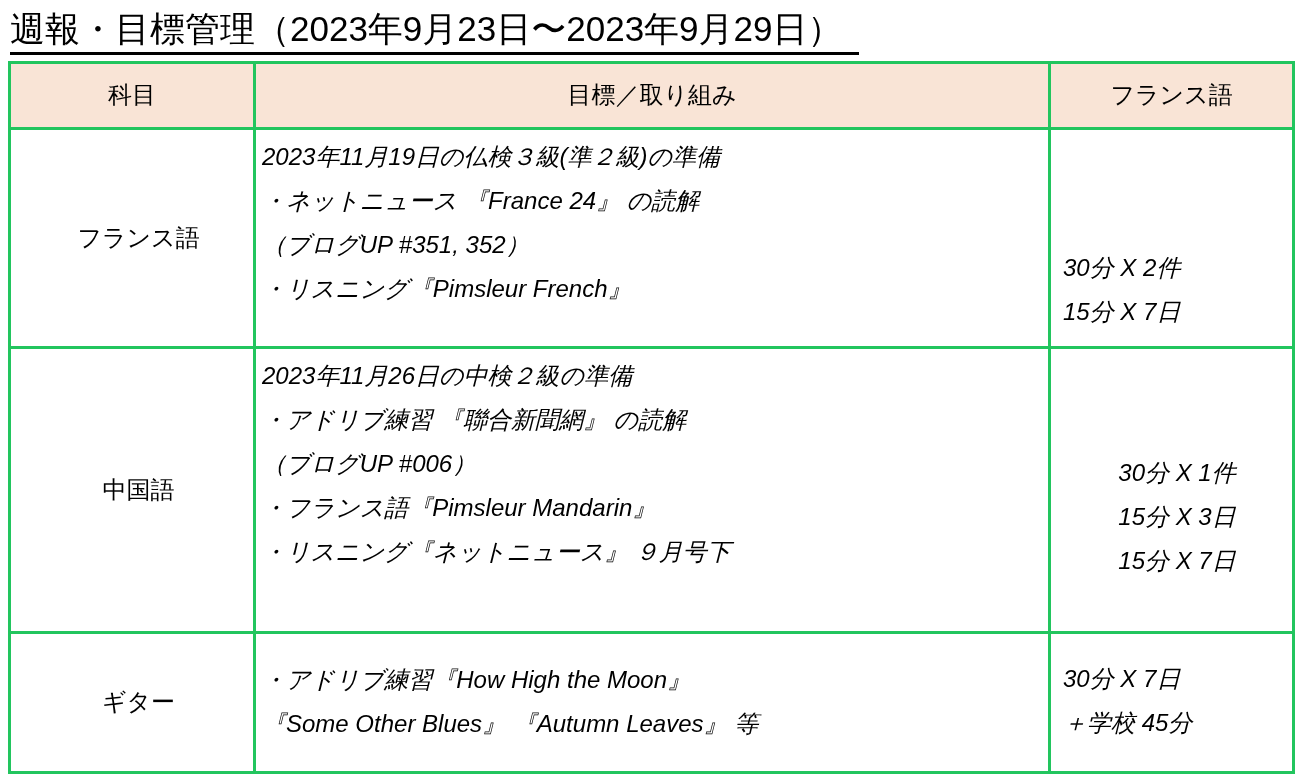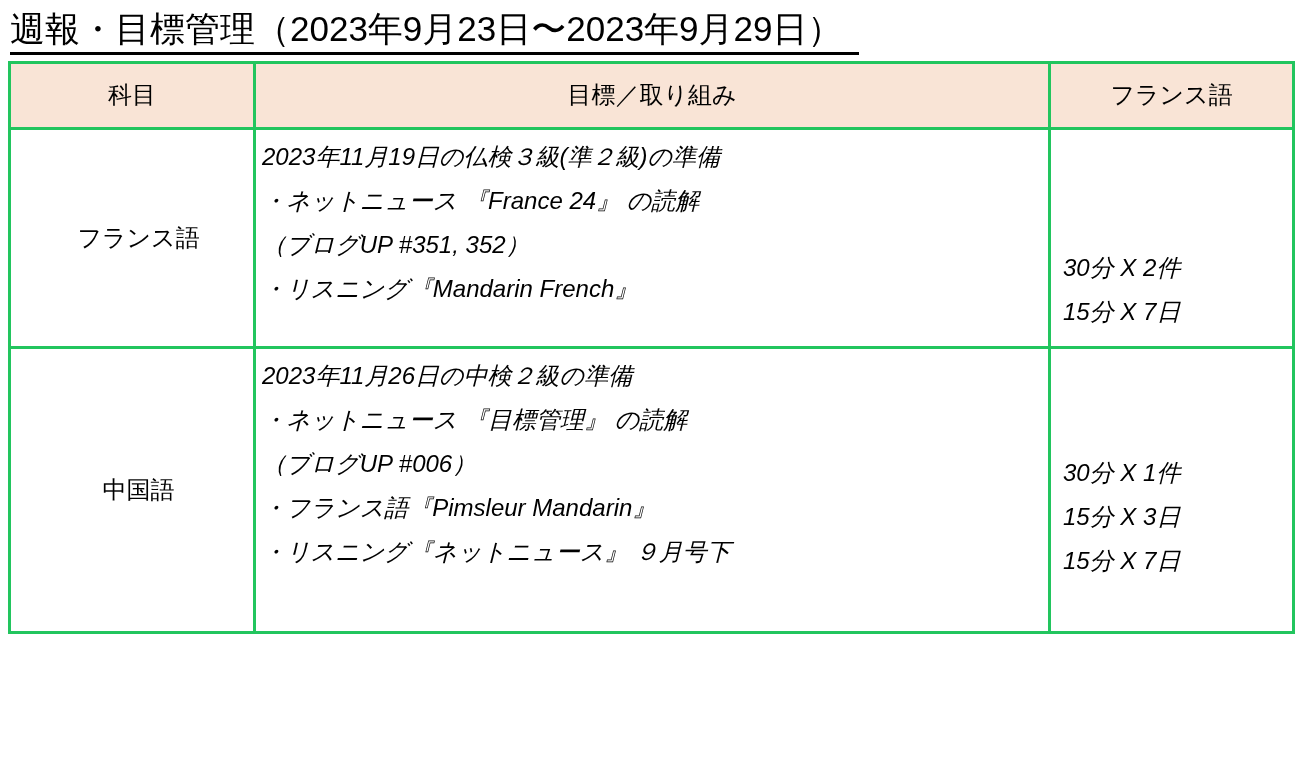--- a/index.html
+++ b/index.html
@@ -63,21 +63,21 @@
   }
   td.goals.v-mid {
     vertical-align: middle;
     padding-top: 0;
   }
   td.results {
     vertical-align: bottom;
     padding-left: 12px;
   }
   td.results.pb-sm { padding-bottom: 12px; }
-  td.results.pb-lg { padding-bottom: 48px; }
+  td.results.pb-lg { padding-bottom: 48px; text-align: center; }
   td.results.pb-md { padding-bottom: 26px; }
   .line { white-space: nowrap; font-style: italic; }
 </style>
 </head>
 <body>
 
 <div class="page">
 
   <div class="title">週報・目標管理（2023年9月23日〜2023年9月29日）</div>
 
@@ -95,40 +95,51 @@
       </tr>
     </thead>
     <tbody>
 
       <tr class="r1">
         <td class="subject">フランス語</td>
         <td class="goals">
           <div class="line">2023年11月19日の仏検３級(準２級)の準備</div>
           <div class="line">・ネットニュース 『France 24』 の読解</div>
           <div class="line">（ブログUP #351, 352）</div>
-          <div class="line">・リスニング『Mandarin French』</div>
+          <div class="line">・リスニング『Pimsleur French』</div>
         </td>
         <td class="results pb-sm">
           <div class="line">30分 X 2件</div>
           <div class="line">15分 X 7日</div>
         </td>
       </tr>
 
       <tr class="r2">
         <td class="subject">中国語</td>
         <td class="goals">
           <div class="line">2023年11月26日の中検２級の準備</div>
-          <div class="line">・ネットニュース 『目標管理』 の読解</div>
+          <div class="line">・アドリブ練習 『聯合新聞網』 の読解</div>
           <div class="line">（ブログUP #006）</div>
           <div class="line">・フランス語『Pimsleur Mandarin』</div>
           <div class="line">・リスニング『ネットニュース』 ９月号下</div>
         </td>
         <td class="results pb-lg">
           <div class="line">30分 X 1件</div>
           <div class="line">15分 X 3日</div>
           <div class="line">15分 X 7日</div>
         </td>
       </tr>
 
+      <tr class="r3">
+        <td class="subject">ギター</td>
+        <td class="goals v-mid">
+          <div class="line">・アドリブ練習『How High the Moon』</div>
+          <div class="line">『Some Other Blues』 『Autumn Leaves』 等</div>
+        </td>
+        <td class="results pb-md">
+          <div class="line">30分 X 7日</div>
+          <div class="line">＋学校 45分</div>
+        </td>
+      </tr>
 
     </tbody>
   </table>
 </div>
 
 </body></html>

